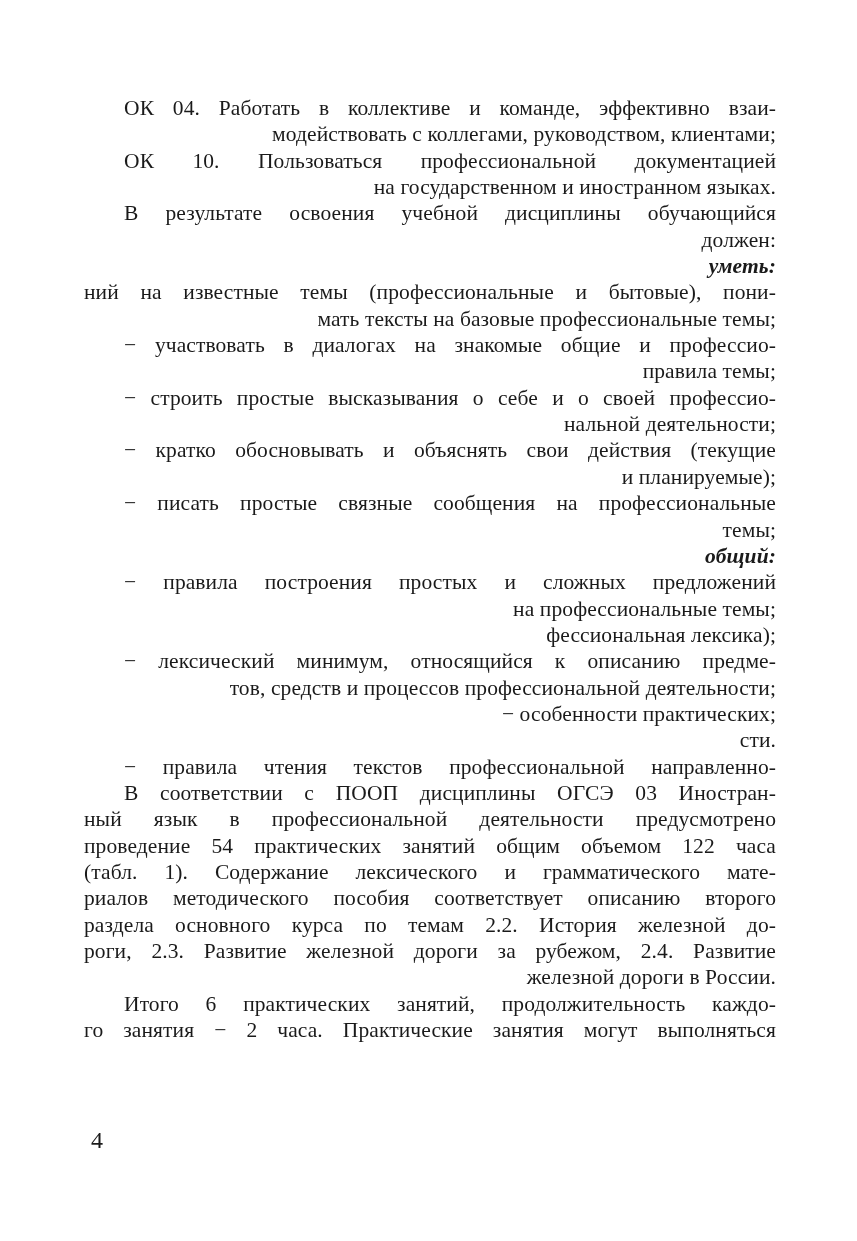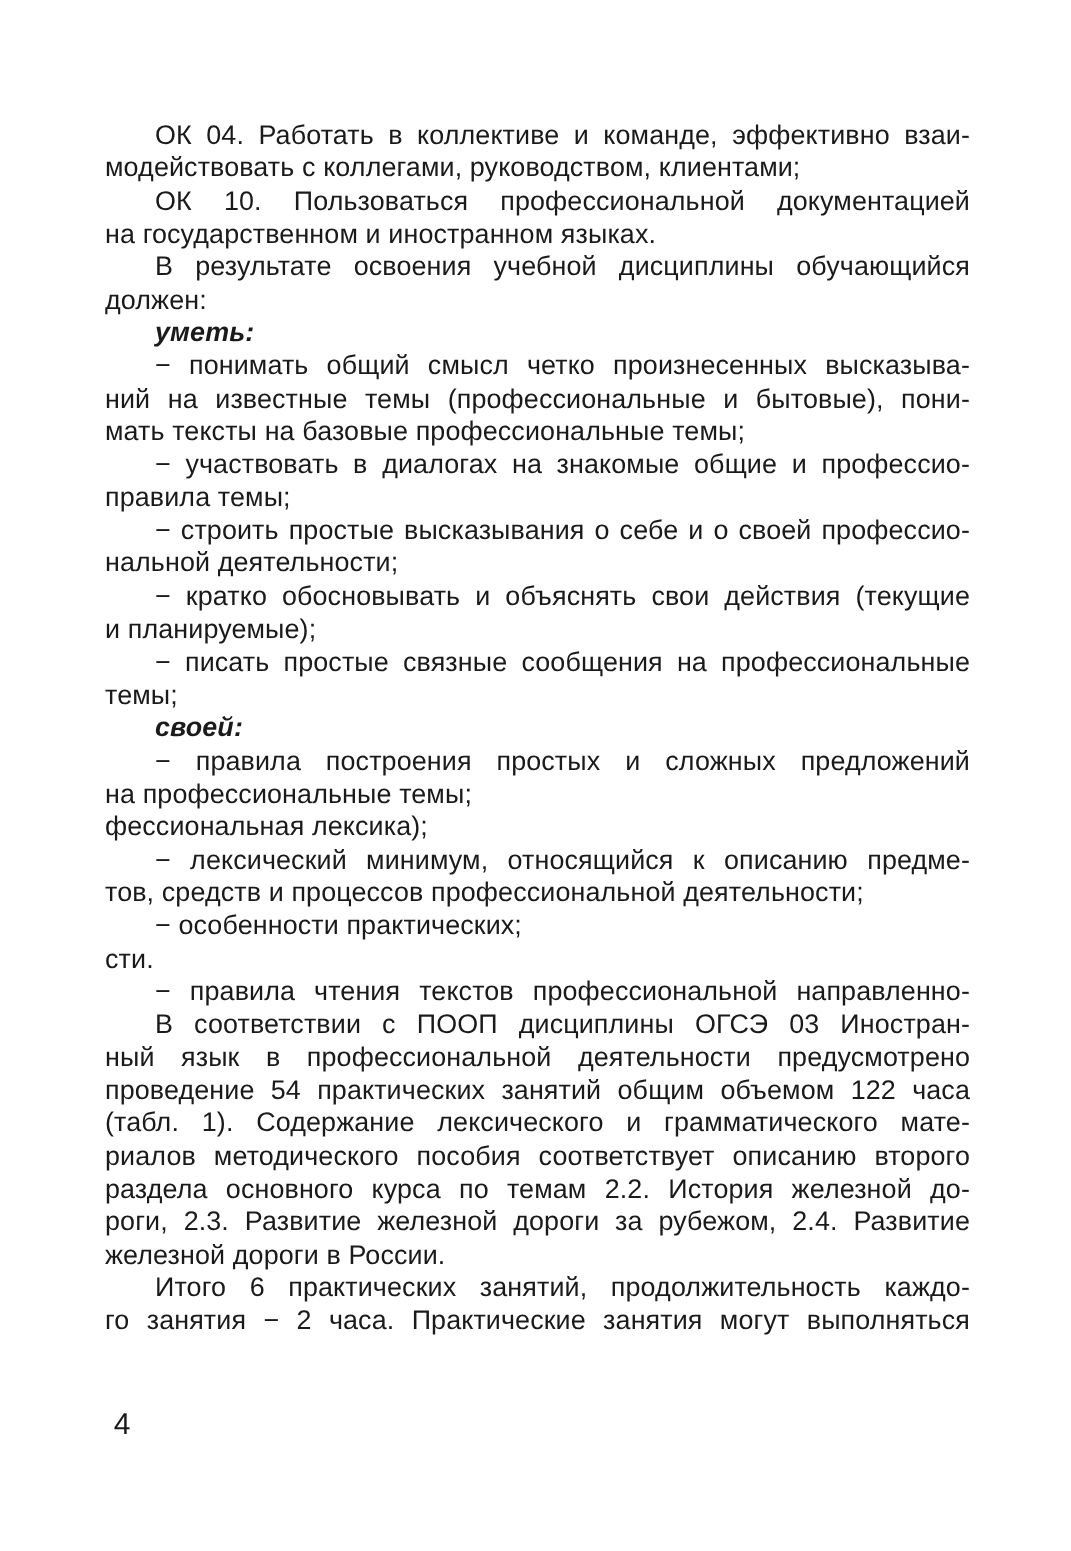--- a/index.html
+++ b/index.html
@@ -5,35 +5,35 @@
   html, body {
     margin: 0;
     padding: 0;
     background: #ffffff;
   }
   .page {
     position: relative;
     width: 857px;
     height: 1241px;
     background: #ffffff;
-    font-family: Liberation Sans, sans-serif;
+    font-family: Liberation Serif, serif;
     color: #1a1a1a;
     overflow: hidden;
   }
   .text-block {
     position: absolute;
     left: 84px;
     top: 95px;
     width: 692px;
   }
   .line {
     font-size: 21.5px;
     line-height: 26.35px;
     height: 26.35px;
-    text-align: left;
+    text-align: right;
     white-space: normal;
     letter-spacing: 0.1px;
   }
   .line.just {
     text-align: justify;
     text-align-last: justify;
   }
   .line.indent {
     text-indent: 40px;
   }
@@ -55,32 +55,31 @@
 
 <div class="page">
   <div class="text-block">
       <div class="line indent just">ОК 04. Работать в коллективе и команде, эффективно взаи-</div>
       <div class="line">модействовать с коллегами, руководством, клиентами;</div>
       <div class="line indent just">ОК 10. Пользоваться профессиональной документацией</div>
       <div class="line">на государственном и иностранном языках.</div>
       <div class="line indent just">В результате освоения учебной дисциплины обучающийся</div>
       <div class="line">должен:</div>
       <div class="line indent bi">уметь:</div>
-      <div class="line indent just">− понимать общий смысл четко произнесенных высказыва-</div>
       <div class="line just">ний на известные темы (профессиональные и бытовые), пони-</div>
       <div class="line">мать тексты на базовые профессиональные темы;</div>
       <div class="line indent just">− участвовать в диалогах на знакомые общие и профессио-</div>
       <div class="line">правила темы;</div>
       <div class="line indent just">− строить простые высказывания о себе и о своей профессио-</div>
       <div class="line">нальной деятельности;</div>
       <div class="line indent just">− кратко обосновывать и объяснять свои действия (текущие</div>
       <div class="line">и планируемые);</div>
       <div class="line indent just">− писать простые связные сообщения на профессиональные</div>
       <div class="line">темы;</div>
-      <div class="line indent bi">своей:</div>
+      <div class="line indent bi">общий:</div>
       <div class="line indent just">− правила построения простых и сложных предложений</div>
       <div class="line">на профессиональные темы;</div>
       <div class="line">фессиональная лексика);</div>
       <div class="line indent just">− лексический минимум, относящийся к описанию предме-</div>
       <div class="line">тов, средств и процессов профессиональной деятельности;</div>
       <div class="line indent">− особенности практических;</div>
       <div class="line">сти.</div>
       <div class="line indent just">− правила чтения текстов профессиональной направленно-</div>
       <div class="line indent just">В соответствии с ПООП дисциплины ОГСЭ 03 Иностран-</div>
       <div class="line just">ный язык в профессиональной деятельности предусмотрено</div>

